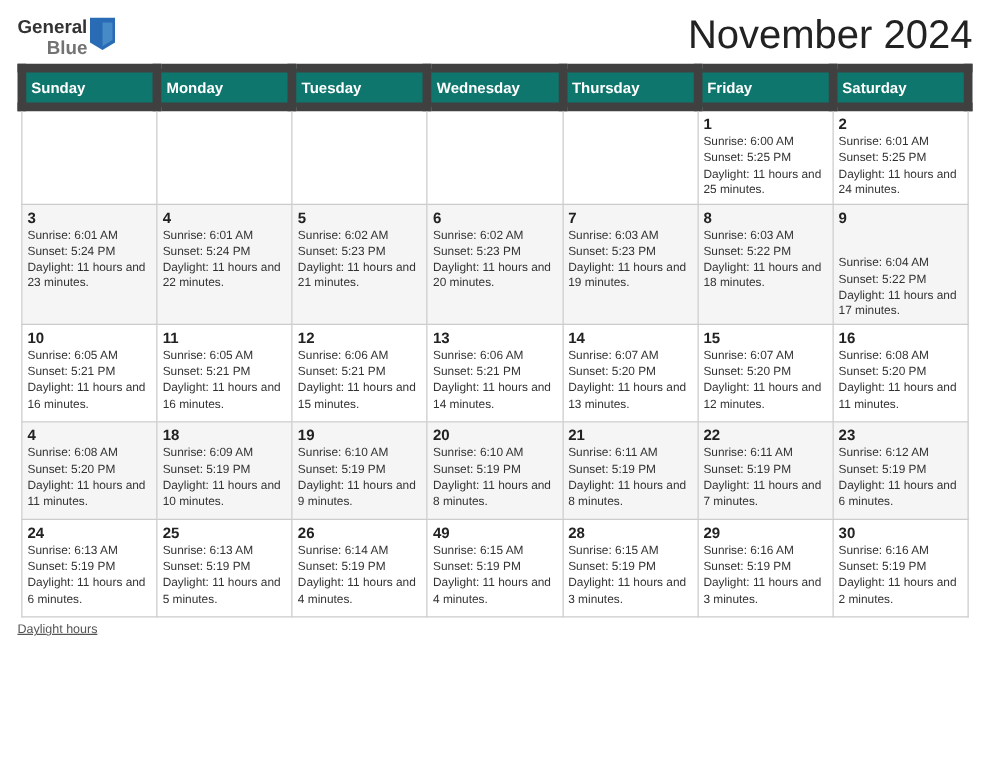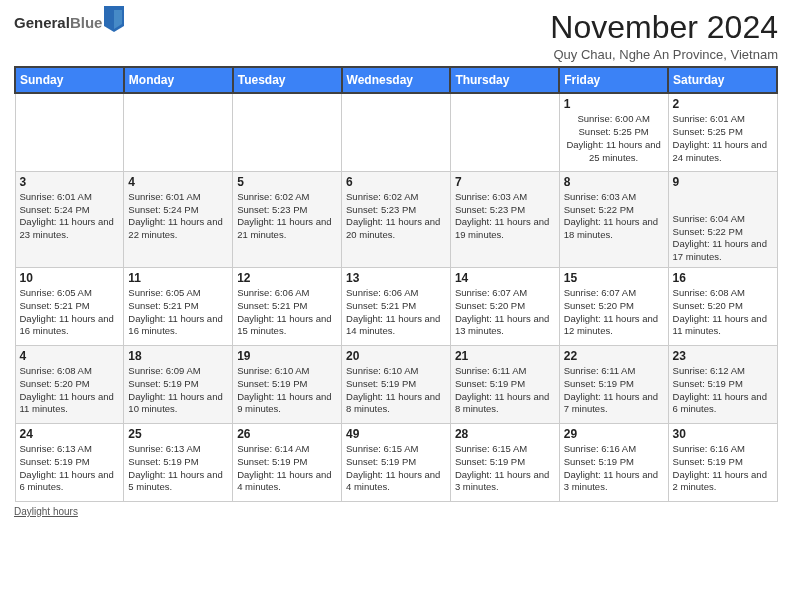--- a/index.html
+++ b/index.html
@@ -20,21 +20,21 @@
       justify-content: space-between;
       margin-bottom: 4px;
     }
     .logo {
       display: flex;
       align-items: center;
       margin-top: 4px;
     }
     .logo-text {
       display: flex;
-      flex-direction: row;
+      flex-direction: column;
       line-height: 1.1;
       text-align: right;
     }
     .logo-general {
       font-size: 15px;
       font-weight: bold;
       color: #333;
     }
     .logo-blue {
       font-size: 15px;
@@ -60,27 +60,27 @@
       font-size: 13px;
       color: #555;
       margin-top: 2px;
     }
     table {
       width: 100%;
       border-collapse: collapse;
       table-layout: fixed;
     }
     thead tr th {
-      background: #3b82f6;
+      background: #0f766e;
       color: #fff;
       font-size: 12px;
       font-weight: bold;
       padding: 5px 4px;
       text-align: left;
-      border: 2px solid #404040;
+      border: 7px solid #404040;
     }
     tbody tr td {
       border: 1px solid #ccc;
       vertical-align: top;
       padding: 3px 4px;
       font-size: 10px;
       color: #333;
       height: 78px;
       background: #fff;
     }
@@ -113,21 +113,20 @@
         <span class="logo-general">General</span>
         <span class="logo-blue">Blue</span>
       </div>
       <svg class="logo-icon" viewBox="0 0 20 26">
         <polygon points="0,0 20,0 20,20 10,26 0,20" fill="#2a6bb5"></polygon>
         <polygon points="10,4 18,4 18,18 10,23" fill="#5a9fd4" opacity="0.6"></polygon>
       </svg>
     </div>
     <div class="title-block">
       <div class="month-title">November 2024</div>
-      <div class="location">Quy Chau, Nghe An Province, Vietnam</div>
     </div>
   </div>
 
   <table>
     <thead>
       <tr>
       <th>Sunday</th>
           <th>Monday</th>
           <th>Tuesday</th>
           <th>Wednesday</th>
@@ -138,21 +137,21 @@
     </thead>
     <tbody id="calendar-body">
     <tr>
           <td class="empty-cell"></td>
           <td class="empty-cell"></td>
           <td class="empty-cell"></td>
           <td class="empty-cell"></td>
           <td class="empty-cell"></td>
           <td>
             <span class="day-num">1</span>
-            <div class="day-info" style="white-space: pre-line; text-align: center;">Sunrise: 6:00 AM
+            <div class="day-info" style="white-space: pre-line;">Sunrise: 6:00 AM
 Sunset: 5:25 PM
 Daylight: 11 hours and 25 minutes.</div>
           </td>
           <td>
             <span class="day-num">2</span>
             <div class="day-info" style="white-space: pre-line;">Sunrise: 6:01 AM
 Sunset: 5:25 PM
 Daylight: 11 hours and 24 minutes.</div>
           </td>
         </tr>

